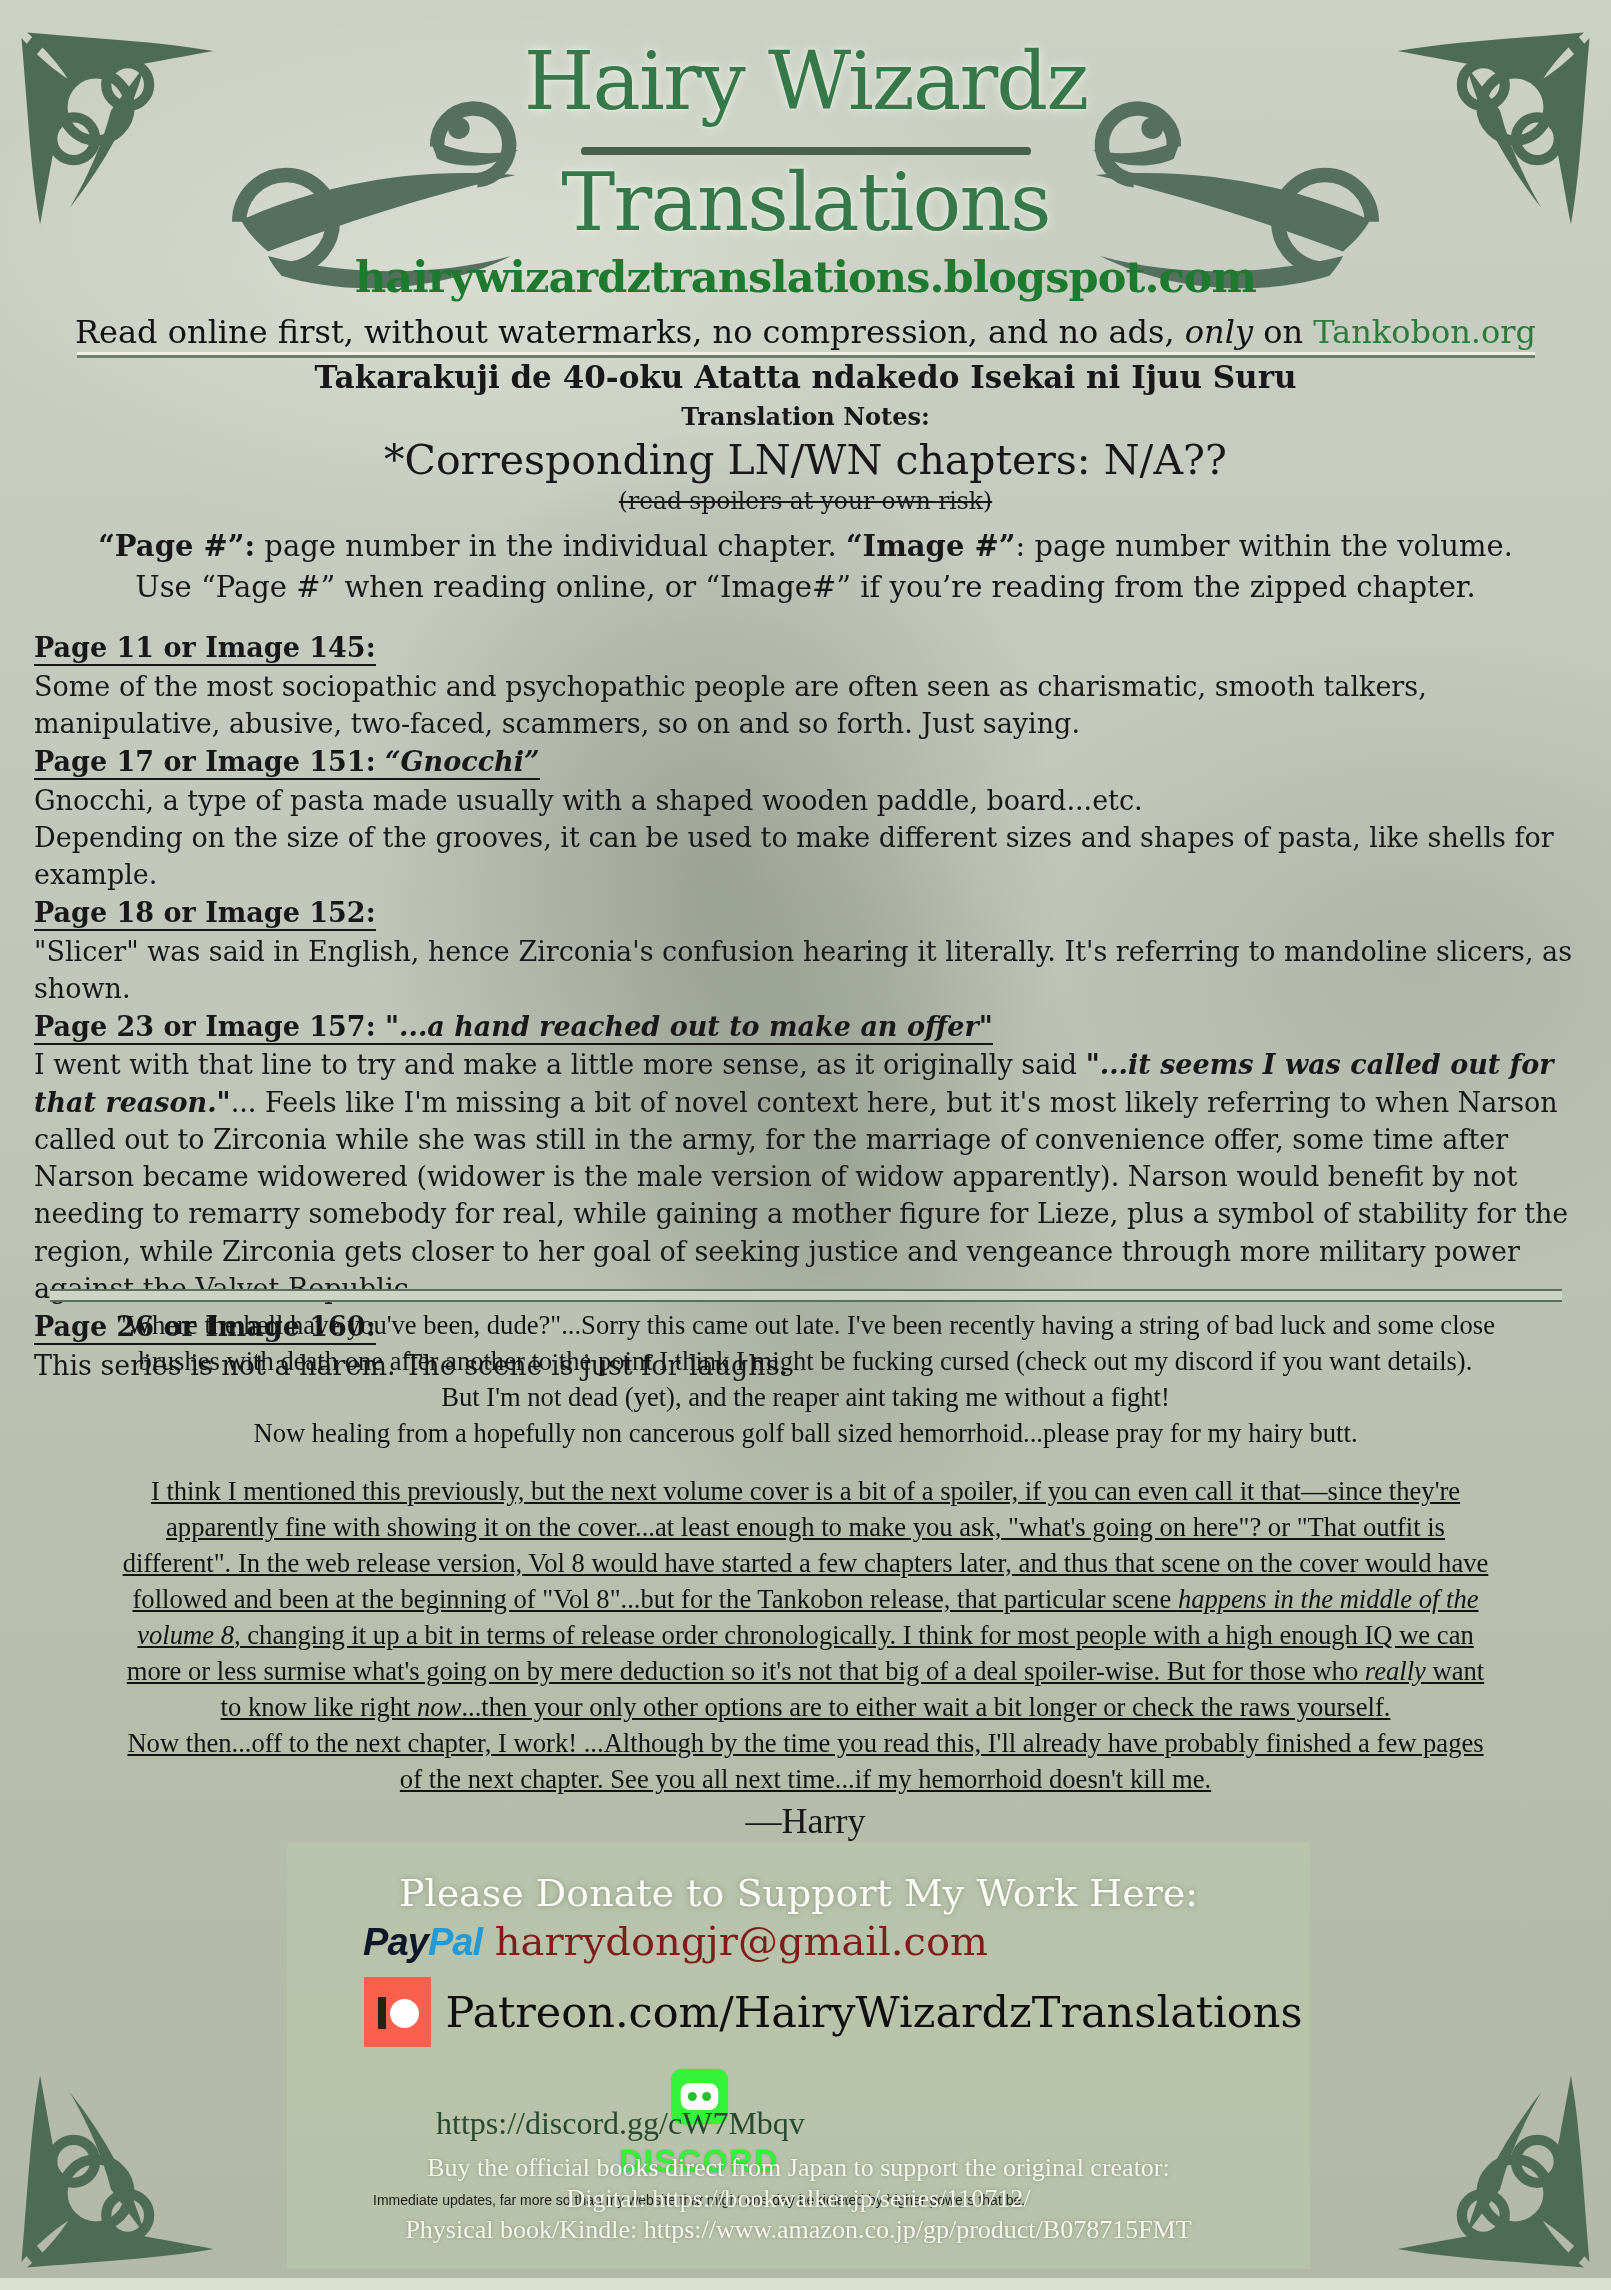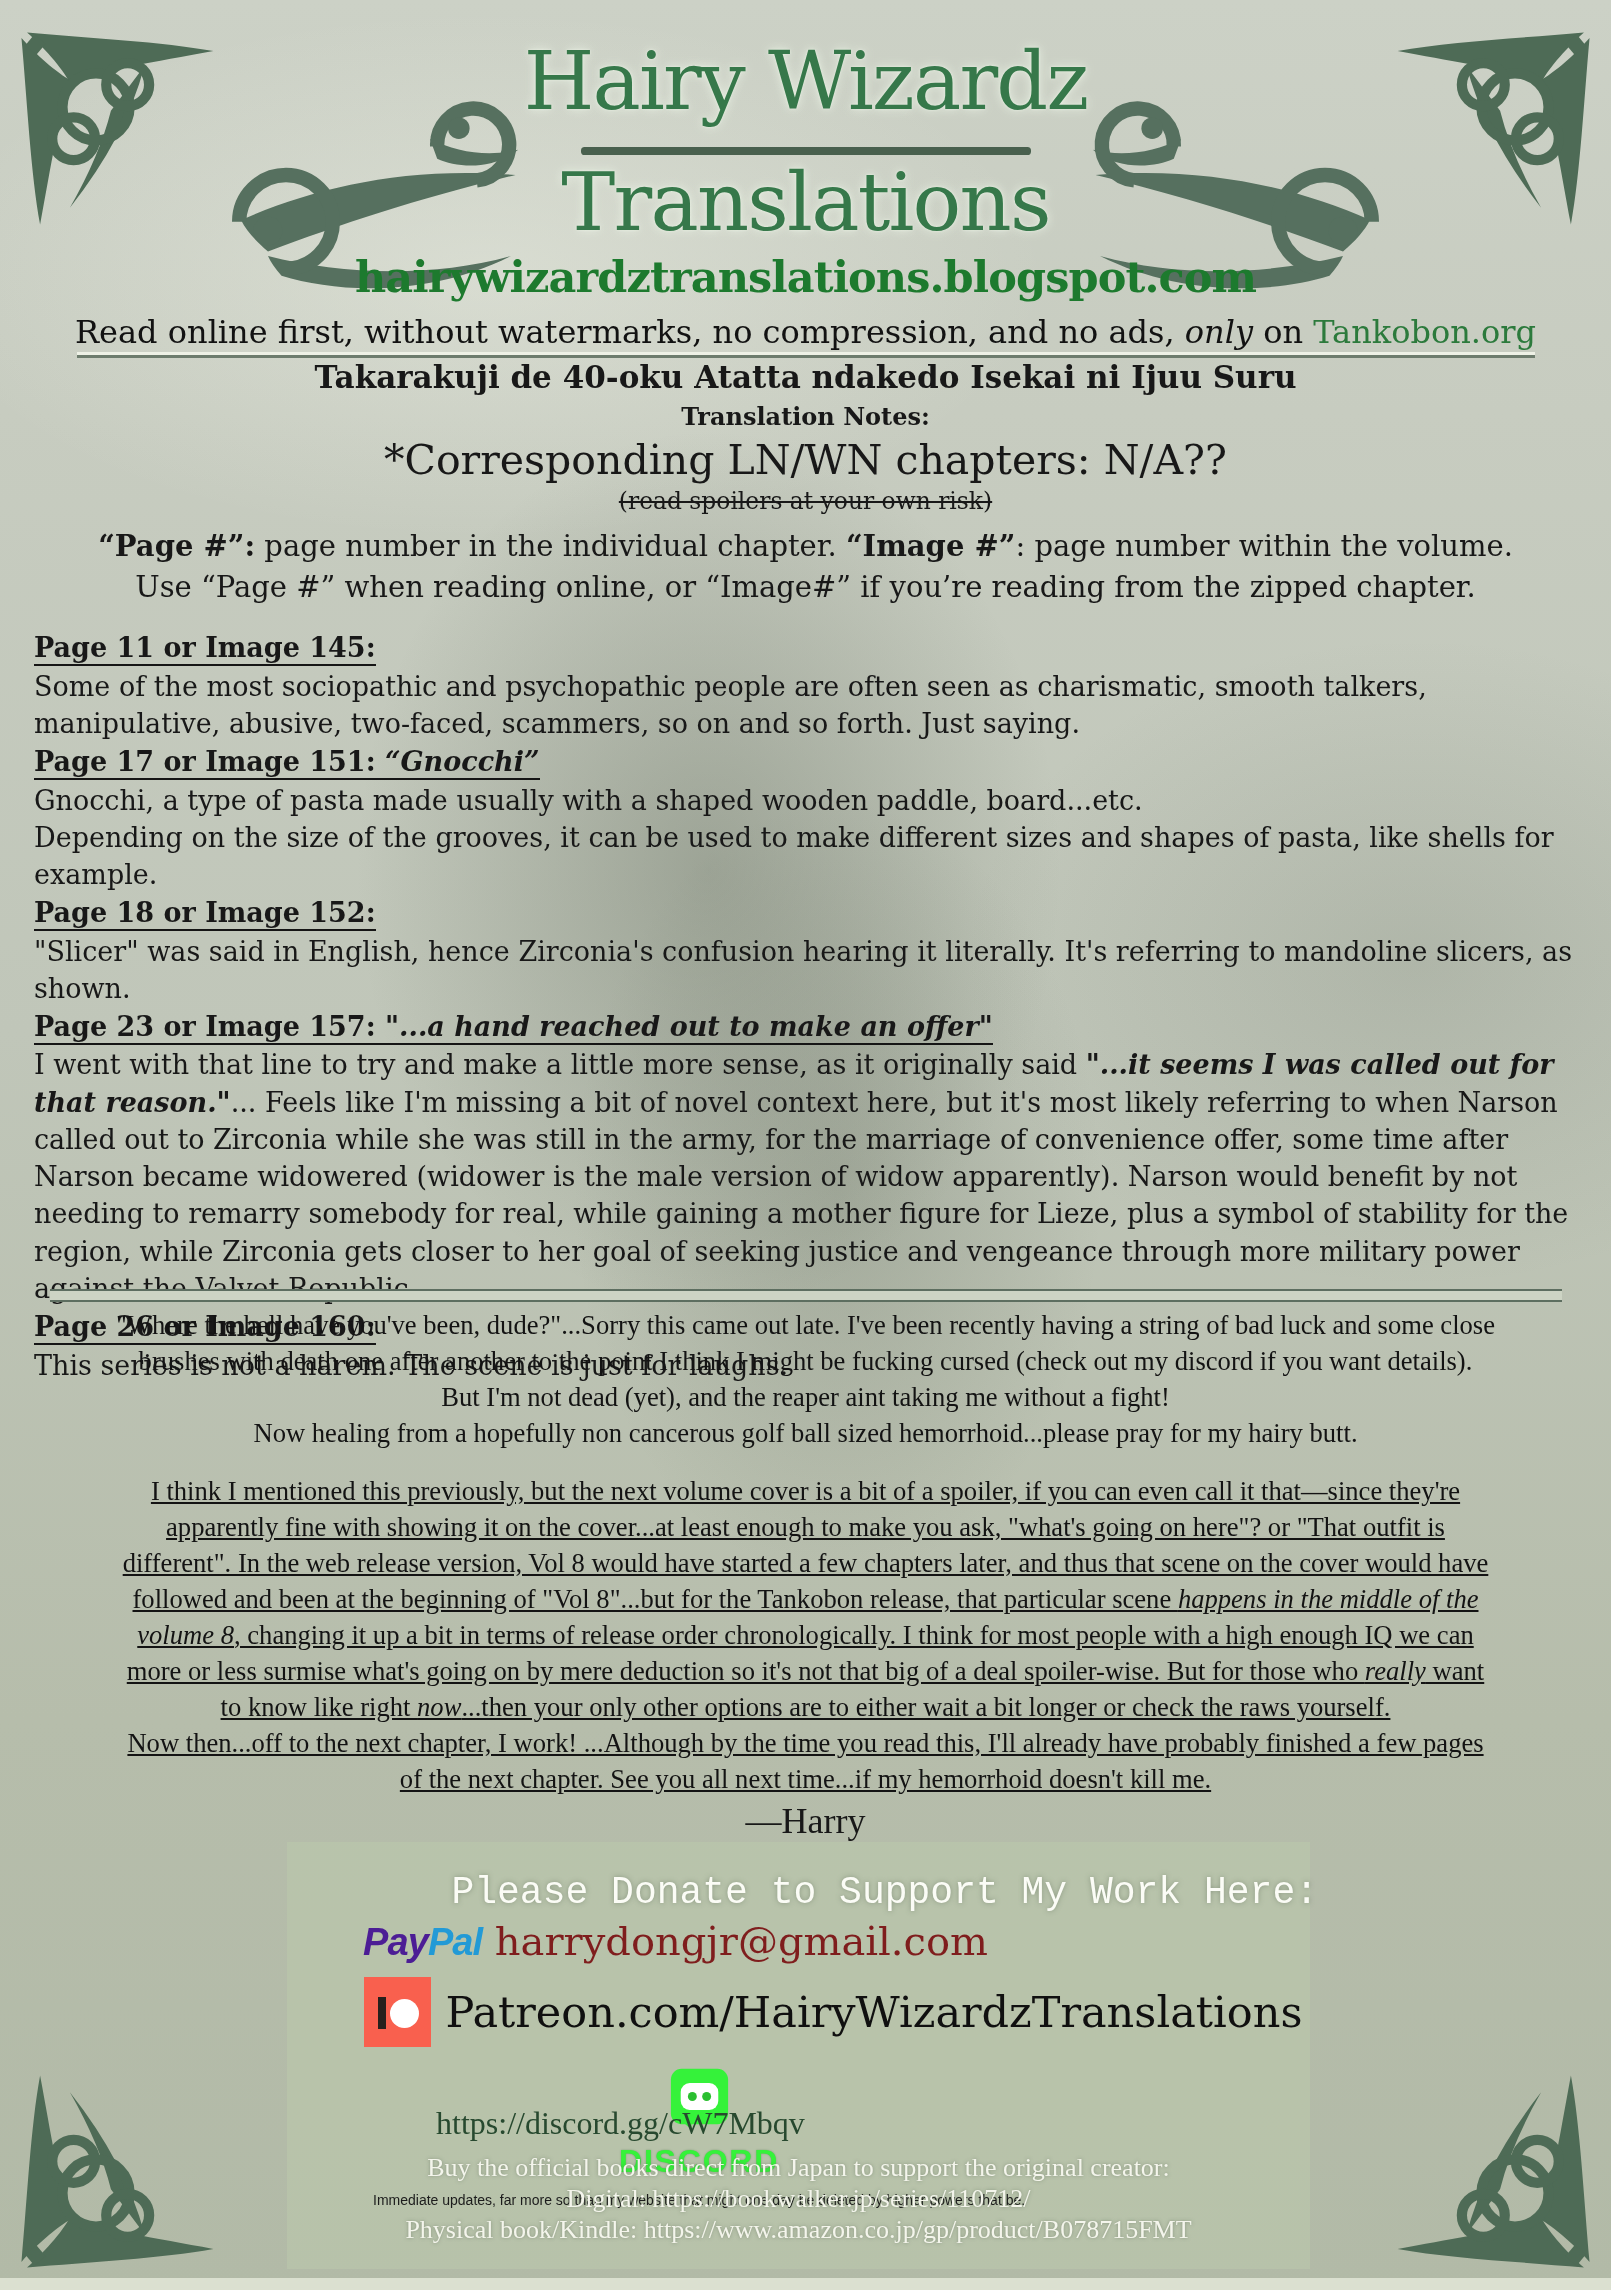--- a/index.html
+++ b/index.html
@@ -53,26 +53,26 @@
   .rule2{left:50px;top:1289px;width:1512px;height:9px;
     border-top:2.7px solid #5d6e60;border-bottom:2.7px solid #5d6e60;background:#cdd4c4;}
   .msg{font-family:"Liberation Serif", serif;color:#131313;white-space:pre-line;
     font-size:26.6px;line-height:36px;padding:0 20px;box-sizing:border-box;}
   .msg .it{font-style:italic;}
   .msg1{top:1307px;}
   .msg2{top:1473px;text-decoration:underline;}
   .signature{top:1800px;font-family:"Liberation Serif", serif;font-size:36px;}
   
   .donate-box{left:287px;top:1842px;width:1023px;height:427px;background:rgba(186,200,172,0.60);}
-  .donate-heading{position:absolute;top:29px;left:8px;width:100%;text-align:right;
-    font-size:38px;color:#fbfcf6;text-shadow:0 0 5.4px rgba(90,105,85,0.5);font-family:Liberation Mono, monospace;}
+  .donate-heading{position:absolute;top:29px;left:0;width:100%;text-align:center;
+    font-size:38px;color:#fbfcf6;text-shadow:0 0 5.4px rgba(90,105,85,0.5);}
   .pp-row{position:absolute;top:76px;left:76px;display:flex;align-items:baseline;gap:12.6px;}
   .pp-logo{font-family:"Liberation Sans", sans-serif;font-style:italic;font-weight:bold;
     font-size:38px;letter-spacing:-0.9px;}
-  .pp-pay{color:#4c1d95;}
+  .pp-pay{color:#0f172a;}
   .pp-pal{color:#229ad6;}
   .pp-email{font-size:40px;color:#7f1d1d;}
   .pat-row{position:absolute;top:135px;left:77px;display:flex;align-items:center;gap:14.4px;}
   .pat-icon{width:67px;height:70px;background:#f9604e;position:relative;flex:0 0 auto;}
   .pat-bar{position:absolute;left:14.4px;top:20px;width:8px;height:32px;background:#27201d;}
   .pat-circle{position:absolute;left:26px;top:21.6px;width:29px;height:29px;background:#ffffff;border-radius:50%;}
   .pat-url{font-size:43px;color:#101010;}
   .dis-row{position:absolute;top:221px;left:86px;display:flex;align-items:center;gap:12.6px;flex-direction:column;}
   .dis-icon{width:59px;height:67px;flex:0 0 auto;}
   .dis-label{font-family:"Liberation Sans", sans-serif;font-weight:bold;font-size:32px;

